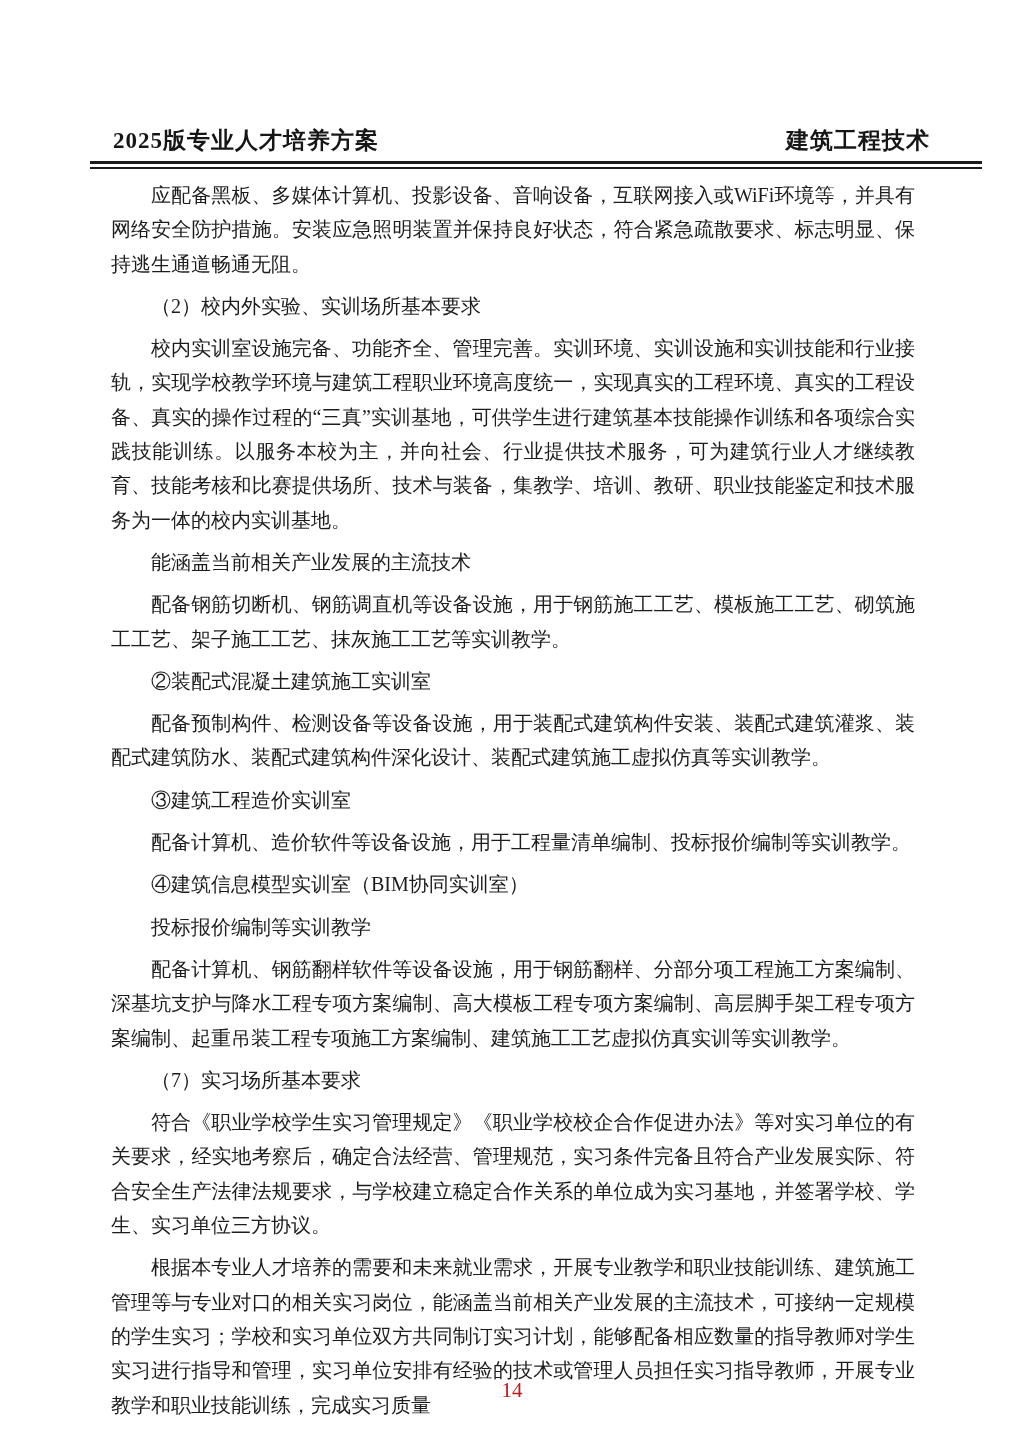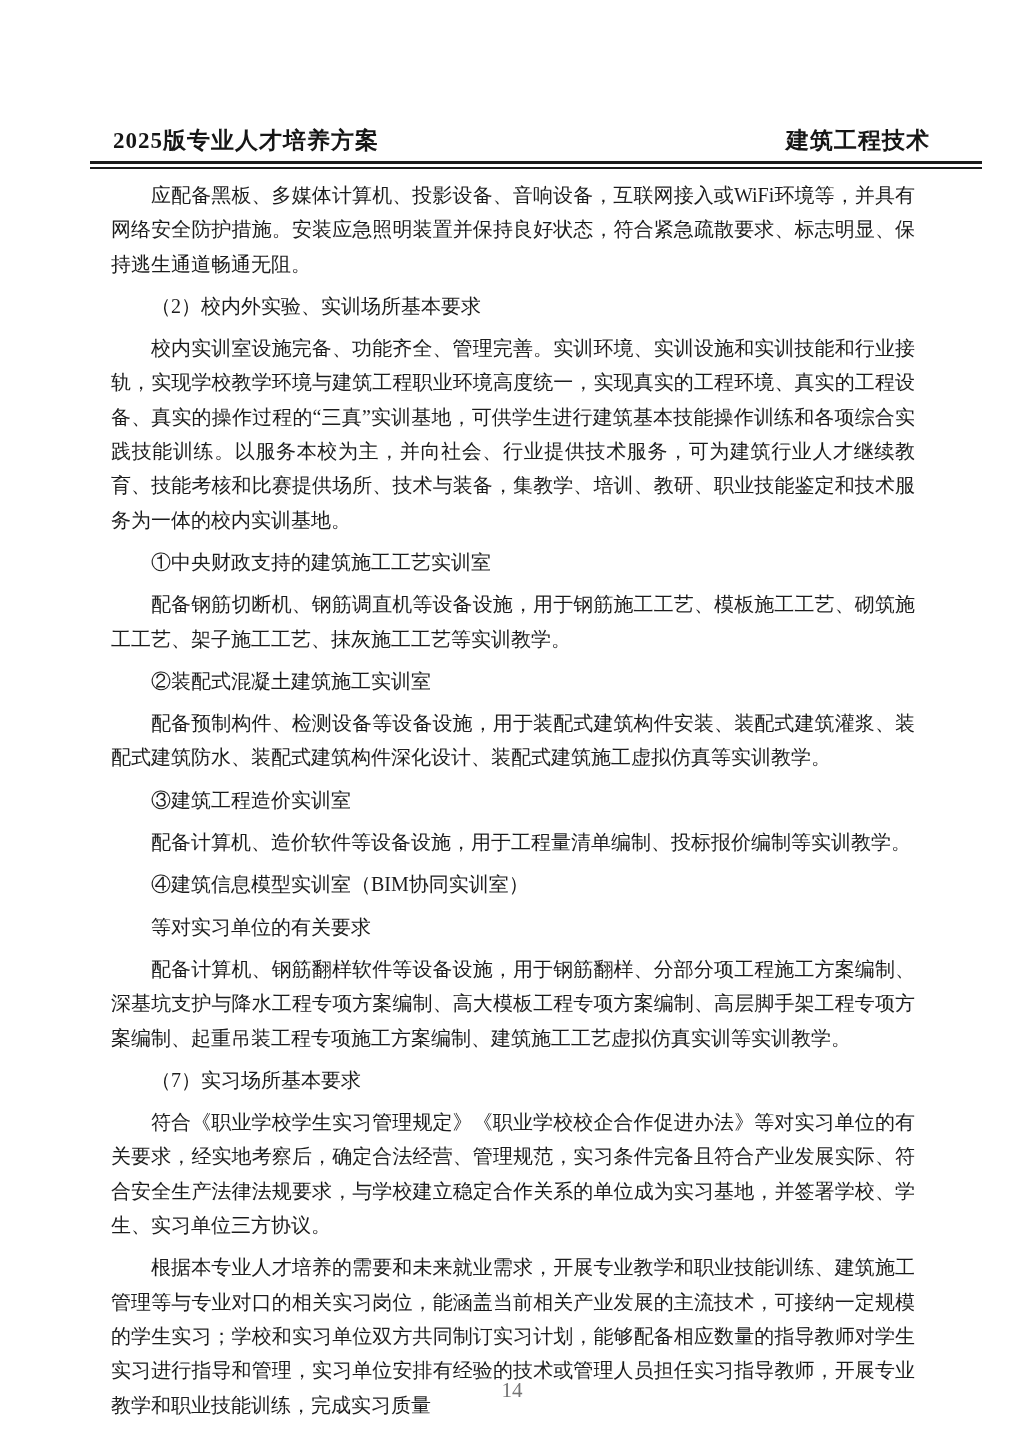--- a/index.html
+++ b/index.html
@@ -51,48 +51,48 @@
     padding: 0;
     text-indent: 2em;
   }
   .page-footer {
     position: absolute;
     top: 1378px;
     left: 0;
     width: 1024px;
     text-align: center;
     font-size: 21px;
-    color: #737373;
+    color: #b91c1c;
   }
 </style>
 </head>
 <body>
 
 <div class="page">
 
   <div class="page-header">
     <div class="page-header-inner">
       <span>2025版专业人才培养方案</span>
       <span>建筑工程技术</span>
     </div>
     <div class="header-rule"></div>
   </div>
 
   <div class="doc-body">
     <p>应配备黑板、多媒体计算机、投影设备、音响设备，互联网接入或WiFi环境等，并具有网络安全防护措施。安装应急照明装置并保持良好状态，符合紧急疏散要求、标志明显、保持逃生通道畅通无阻。</p>
     <p>（2）校内外实验、实训场所基本要求</p>
     <p>校内实训室设施完备、功能齐全、管理完善。实训环境、实训设施和实训技能和行业接轨，实现学校教学环境与建筑工程职业环境高度统一，实现真实的工程环境、真实的工程设备、真实的操作过程的“三真”实训基地，可供学生进行建筑基本技能操作训练和各项综合实践技能训练。以服务本校为主，并向社会、行业提供技术服务，可为建筑行业人才继续教育、技能考核和比赛提供场所、技术与装备，集教学、培训、教研、职业技能鉴定和技术服务为一体的校内实训基地。</p>
-    <p>①中央财政支持的建筑施工工艺实训室</p>
+    <p>能涵盖当前相关产业发展的主流技术</p>
     <p>配备钢筋切断机、钢筋调直机等设备设施，用于钢筋施工工艺、模板施工工艺、砌筑施工工艺、架子施工工艺、抹灰施工工艺等实训教学。</p>
     <p>②装配式混凝土建筑施工实训室</p>
     <p>配备预制构件、检测设备等设备设施，用于装配式建筑构件安装、装配式建筑灌浆、装配式建筑防水、装配式建筑构件深化设计、装配式建筑施工虚拟仿真等实训教学。</p>
     <p>③建筑工程造价实训室</p>
     <p>配备计算机、造价软件等设备设施，用于工程量清单编制、投标报价编制等实训教学。</p>
     <p>④建筑信息模型实训室（BIM协同实训室）</p>
-    <p>等对实习单位的有关要求</p>
+    <p>投标报价编制等实训教学</p>
     <p>配备计算机、钢筋翻样软件等设备设施，用于钢筋翻样、分部分项工程施工方案编制、深基坑支护与降水工程专项方案编制、高大模板工程专项方案编制、高层脚手架工程专项方案编制、起重吊装工程专项施工方案编制、建筑施工工艺虚拟仿真实训等实训教学。</p>
     <p>（7）实习场所基本要求</p>
     <p>符合《职业学校学生实习管理规定》《职业学校校企合作促进办法》等对实习单位的有关要求，经实地考察后，确定合法经营、管理规范，实习条件完备且符合产业发展实际、符合安全生产法律法规要求，与学校建立稳定合作关系的单位成为实习基地，并签署学校、学生、实习单位三方协议。</p>
     <p>根据本专业人才培养的需要和未来就业需求，开展专业教学和职业技能训练、建筑施工管理等与专业对口的相关实习岗位，能涵盖当前相关产业发展的主流技术，可接纳一定规模的学生实习；学校和实习单位双方共同制订实习计划，能够配备相应数量的指导教师对学生实习进行指导和管理，实习单位安排有经验的技术或管理人员担任实习指导教师，开展专业教学和职业技能训练，完成实习质量</p>
   </div>
 
   <div class="page-footer">
     <span>14</span>
   </div>
 

